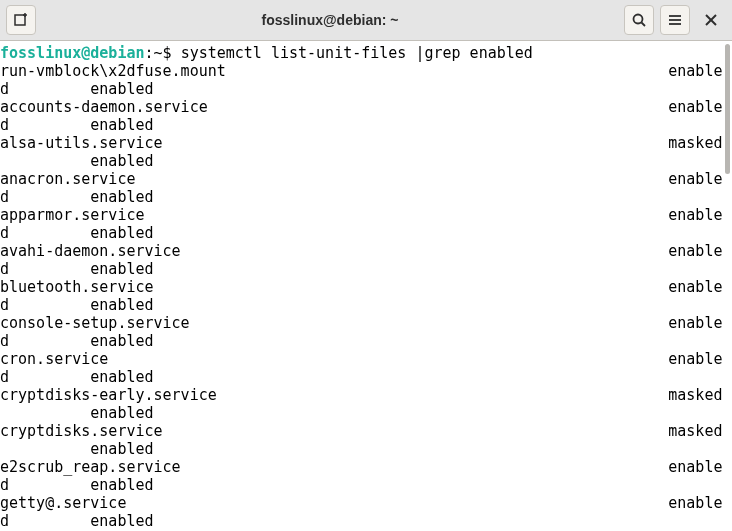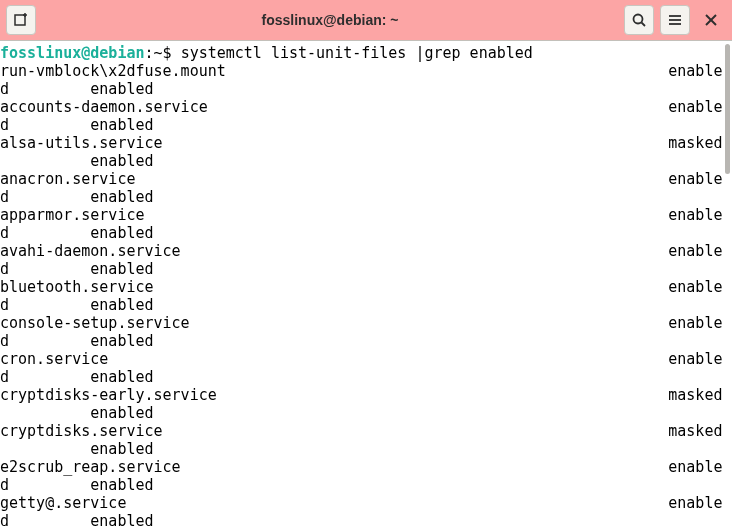--- a/index.html
+++ b/index.html
@@ -5,21 +5,21 @@
     * { margin: 0; padding: 0; box-sizing: border-box; }
     body {
       width: 732px;
       height: 531px;
       font-family: monospace;
       overflow: hidden;
       background: #fff;
     }
     .titlebar {
       height: 41px;
-      background: #fca5a5;
+      background: #e5e5e5;
       border-bottom: 1px solid #c3c0ba;
       display: flex;
       align-items: center;
       padding: 0 6px;
       gap: 4px;
     }
     .tb-btn {
       width: 30px;
       height: 30px;
       background: #f5f3ef;

